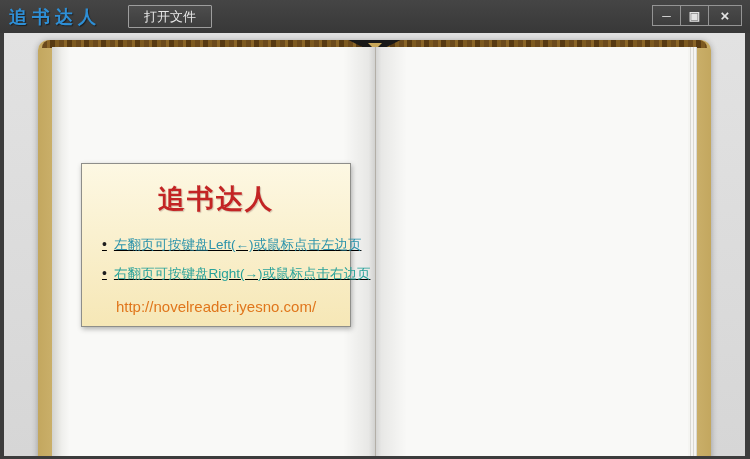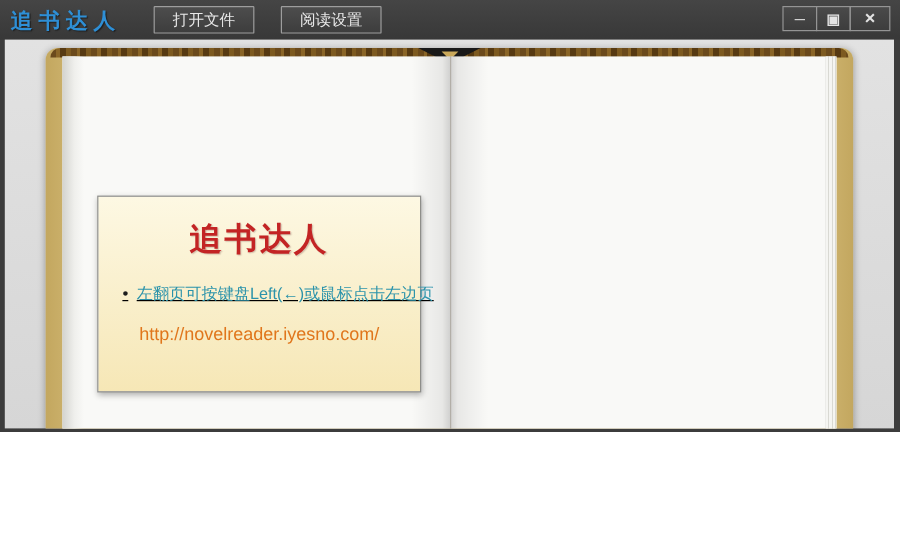--- a/index.html
+++ b/index.html
@@ -1,18 +1,18 @@
 <!DOCTYPE html>
 <html><head>
 <meta charset="utf-8">
 <style>
   * { margin:0; padding:0; box-sizing:border-box; }
   html,body { width:750px; height:459px; overflow:hidden; font-family:"Liberation Sans", sans-serif; }
 
-  .window { position:relative; width:750px; height:360px; background:#3c3c3c; }
+  .window { position:relative; width:750px; height:459px; background:#3c3c3c; }
 
   
   .titlebar {
     position:absolute; top:0; left:0; width:750px; height:33px;
     background:linear-gradient(#454545,#383838);
     display:flex; align-items:center;
   }
   .app-title {
     margin-left:9px; font-size:18px; font-weight:bold; letter-spacing:5px;
     color:#2e8fd6; text-shadow:1px 1px 1px rgba(0,0,0,.5);
@@ -115,21 +115,20 @@
 </style>
 </head>
 <body>
 
 <div class="window">
 
   <div class="titlebar">
     <div class="app-title">追书达人</div>
     <div class="toolbar">
       <div class="tb-btn">打开文件</div>
-      <div class="tb-btn">阅读设置</div>
     </div>
     <div class="win-controls">
       <div class="wc-btn">
           <span>─</span>
         </div>
       <div class="wc-btn">
           <span>▣</span>
         </div>
       <div class="wc-btn close">
           <span>×</span>
@@ -150,19 +149,20 @@
         <div class="page-stack-right"></div>
         <div class="gutter"></div>
         <div class="gutter-line"></div>
       </div>
     </div>
 
     <div class="card">
       <div class="card-title">追书达人</div>
       <ul class="card-bullets">
         <li class="bullet-1">左翻页可按键盘Left(←)或鼠标点击左边页</li>
+        <li class="bullet-2">右翻页可按键盘Right(→)或鼠标点击右边页</li>
       </ul>
       <div class="card-url">http://novelreader.iyesno.com/</div>
     </div>
 
   </div>
 
 </div>
 
 </body></html>

